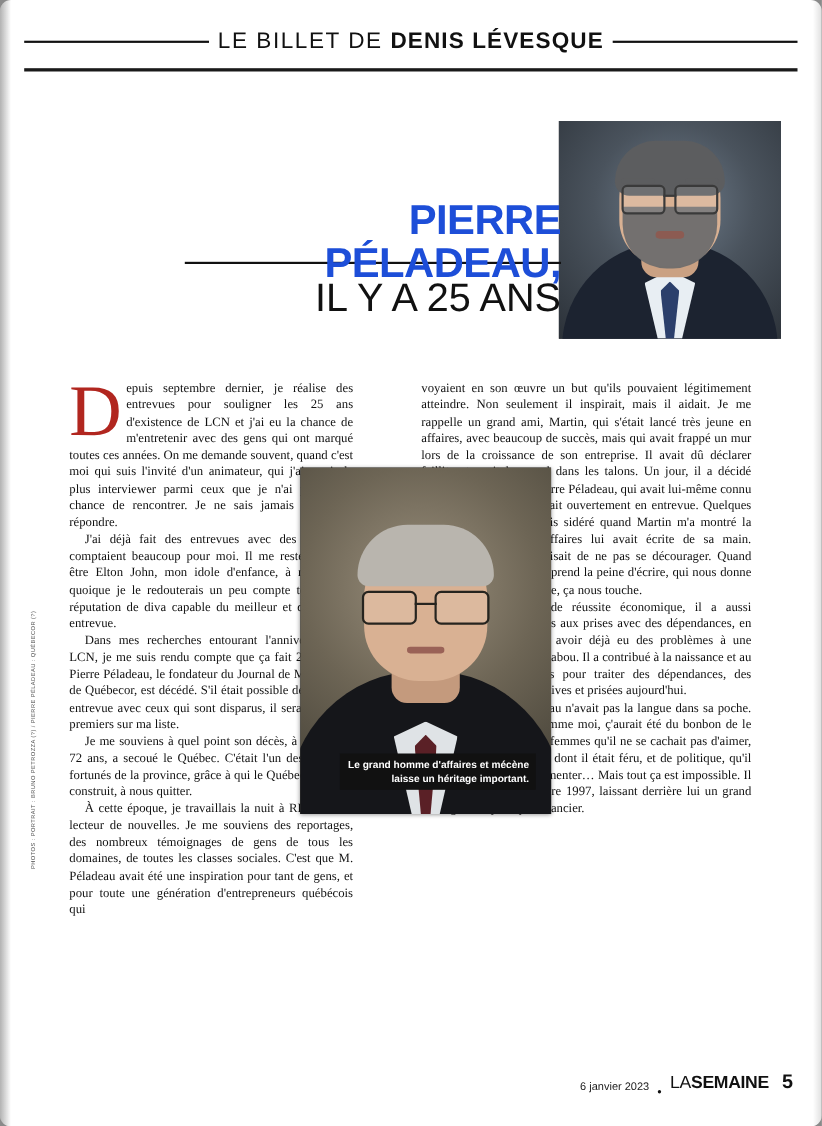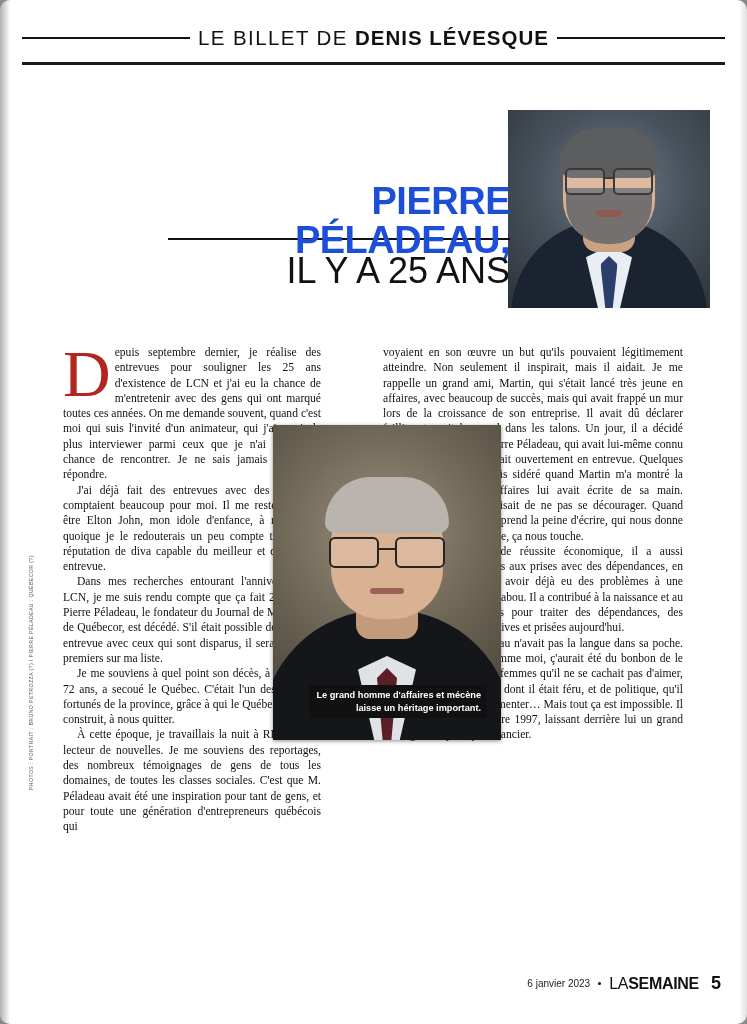--- a/index.html
+++ b/index.html
@@ -410,21 +410,21 @@
     color: #555;
     white-space: nowrap;
   }
 
   
   .footer {
     position: absolute;
     right: 26px;
     bottom: 30px;
     display: flex;
-    align-items: center;
+    align-items: flex-end;
     gap: 8px;
     font-family: "Liberation Sans", sans-serif;
   }
   .footer-date {
     font-size: 10px;
     color: #222;
   }
   .footer-logo {
     font-size: 16px;
     font-weight: 700;

